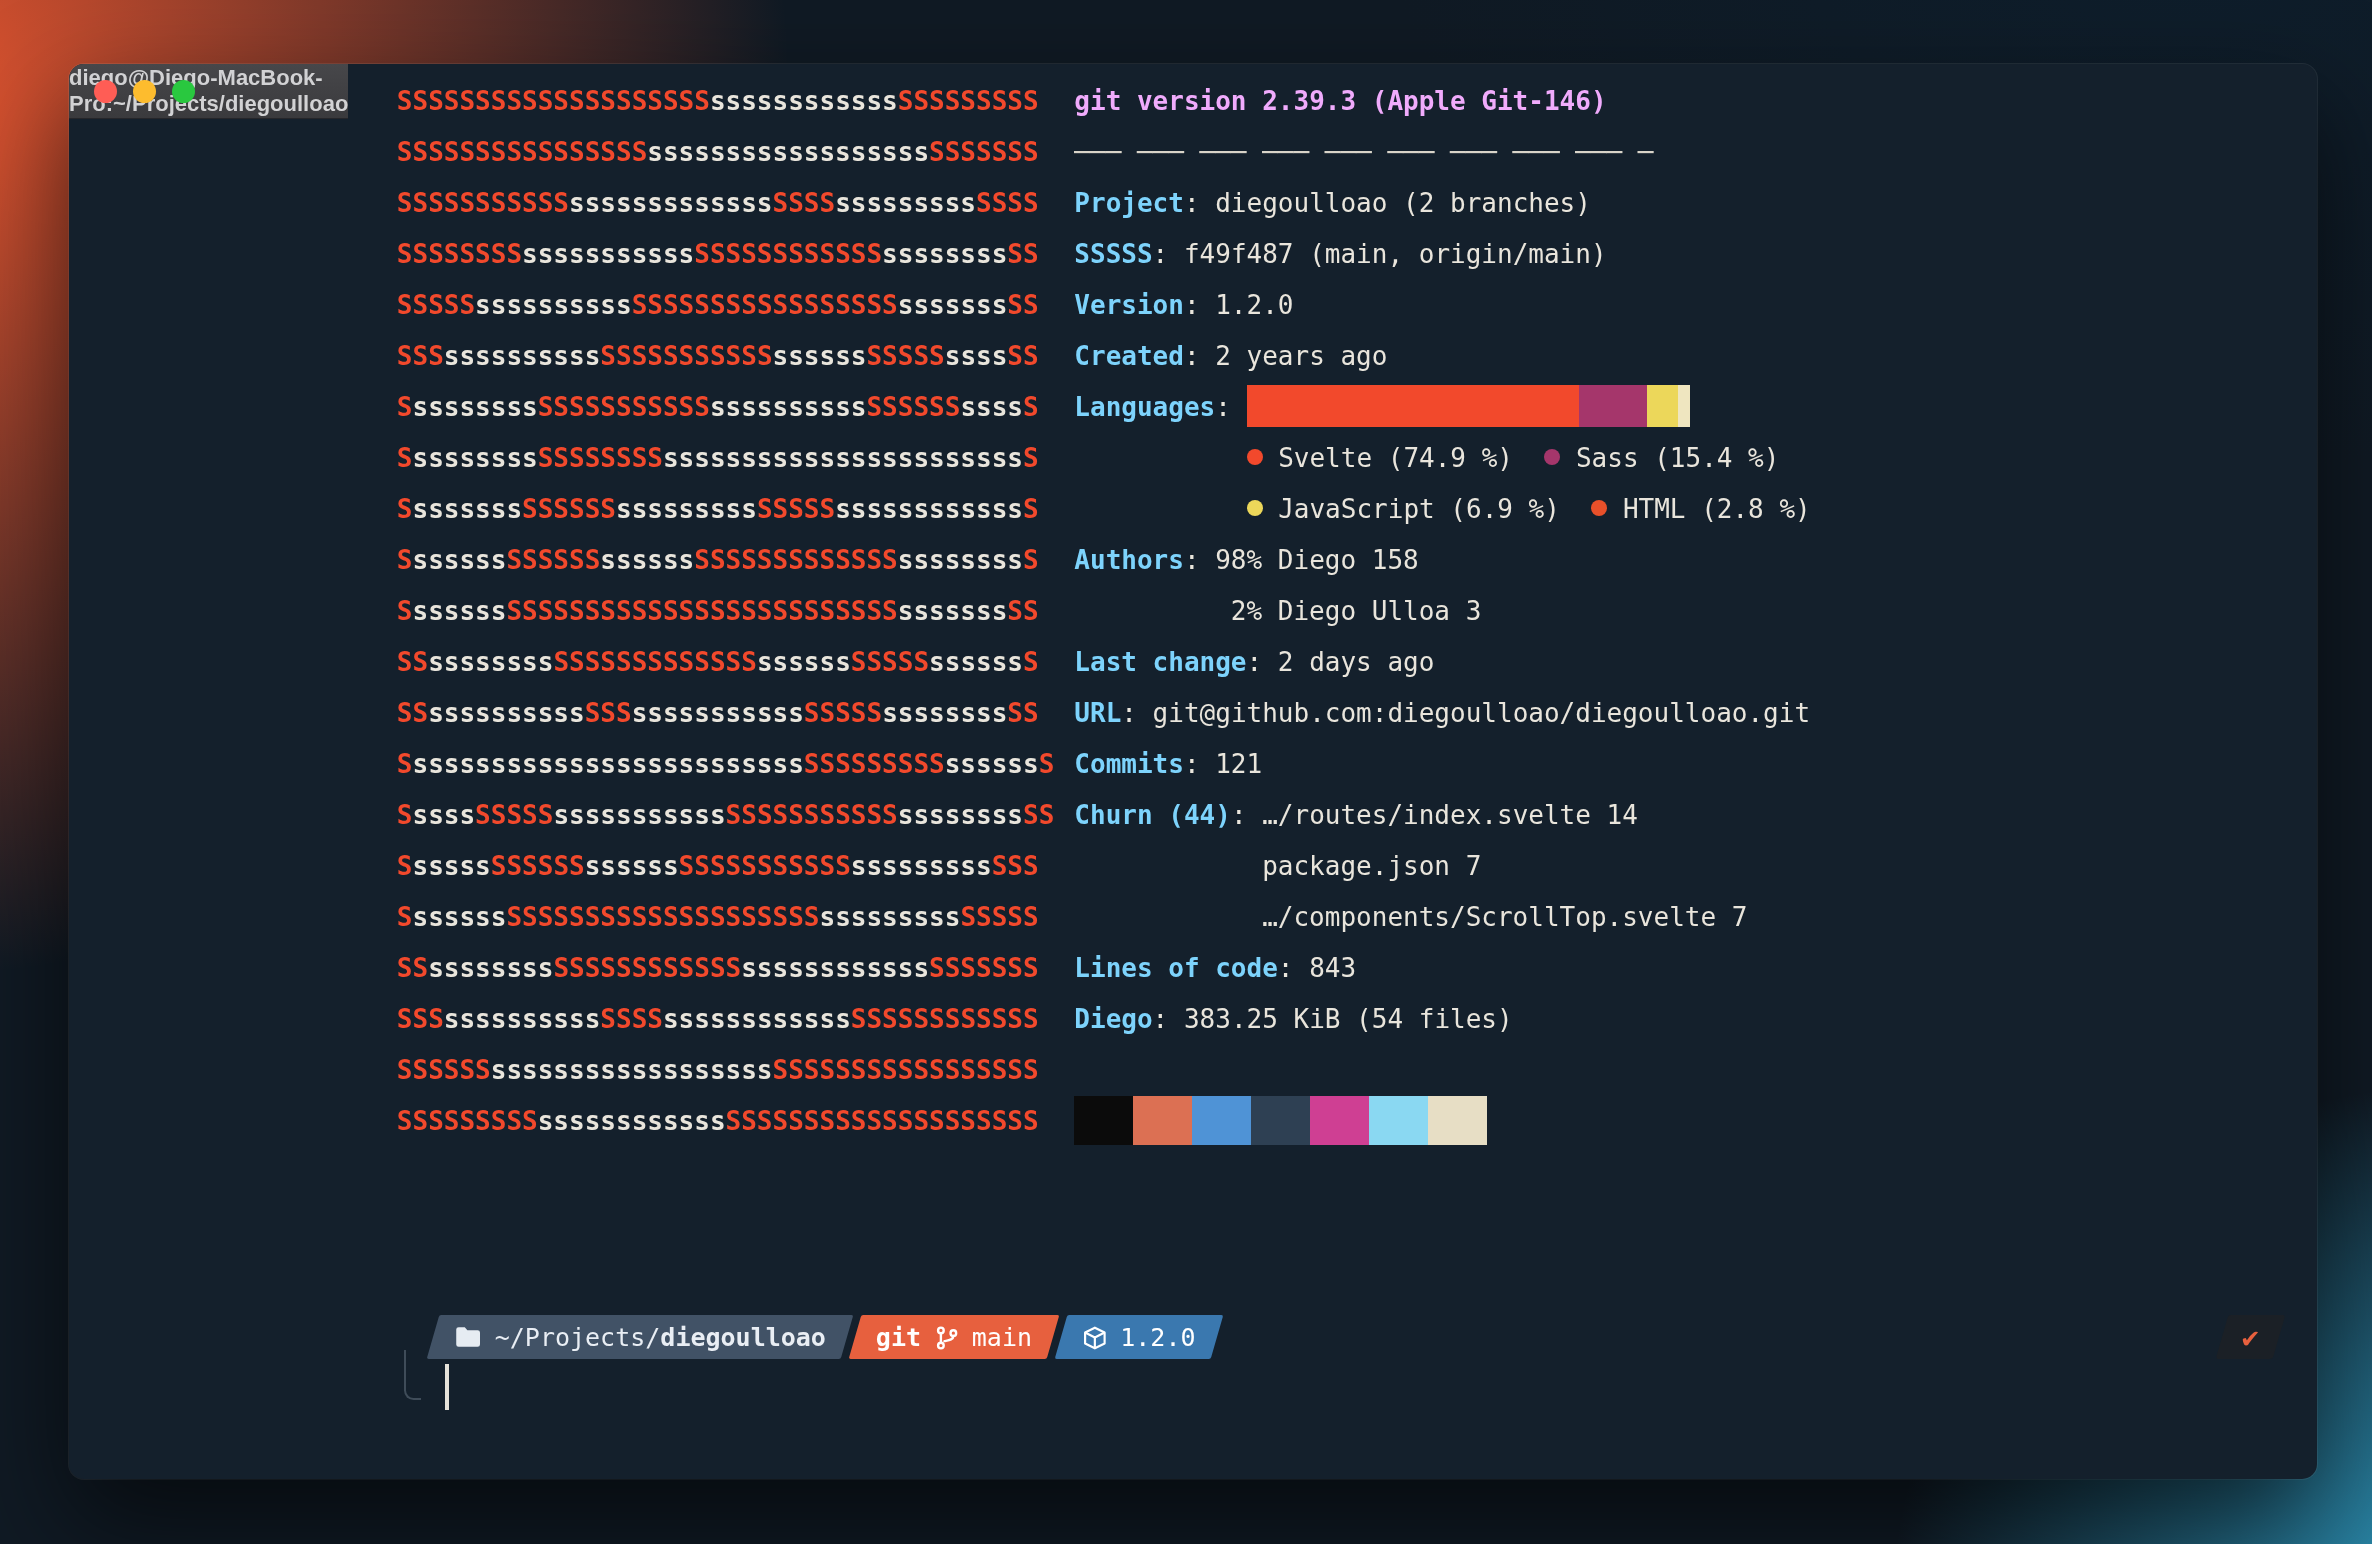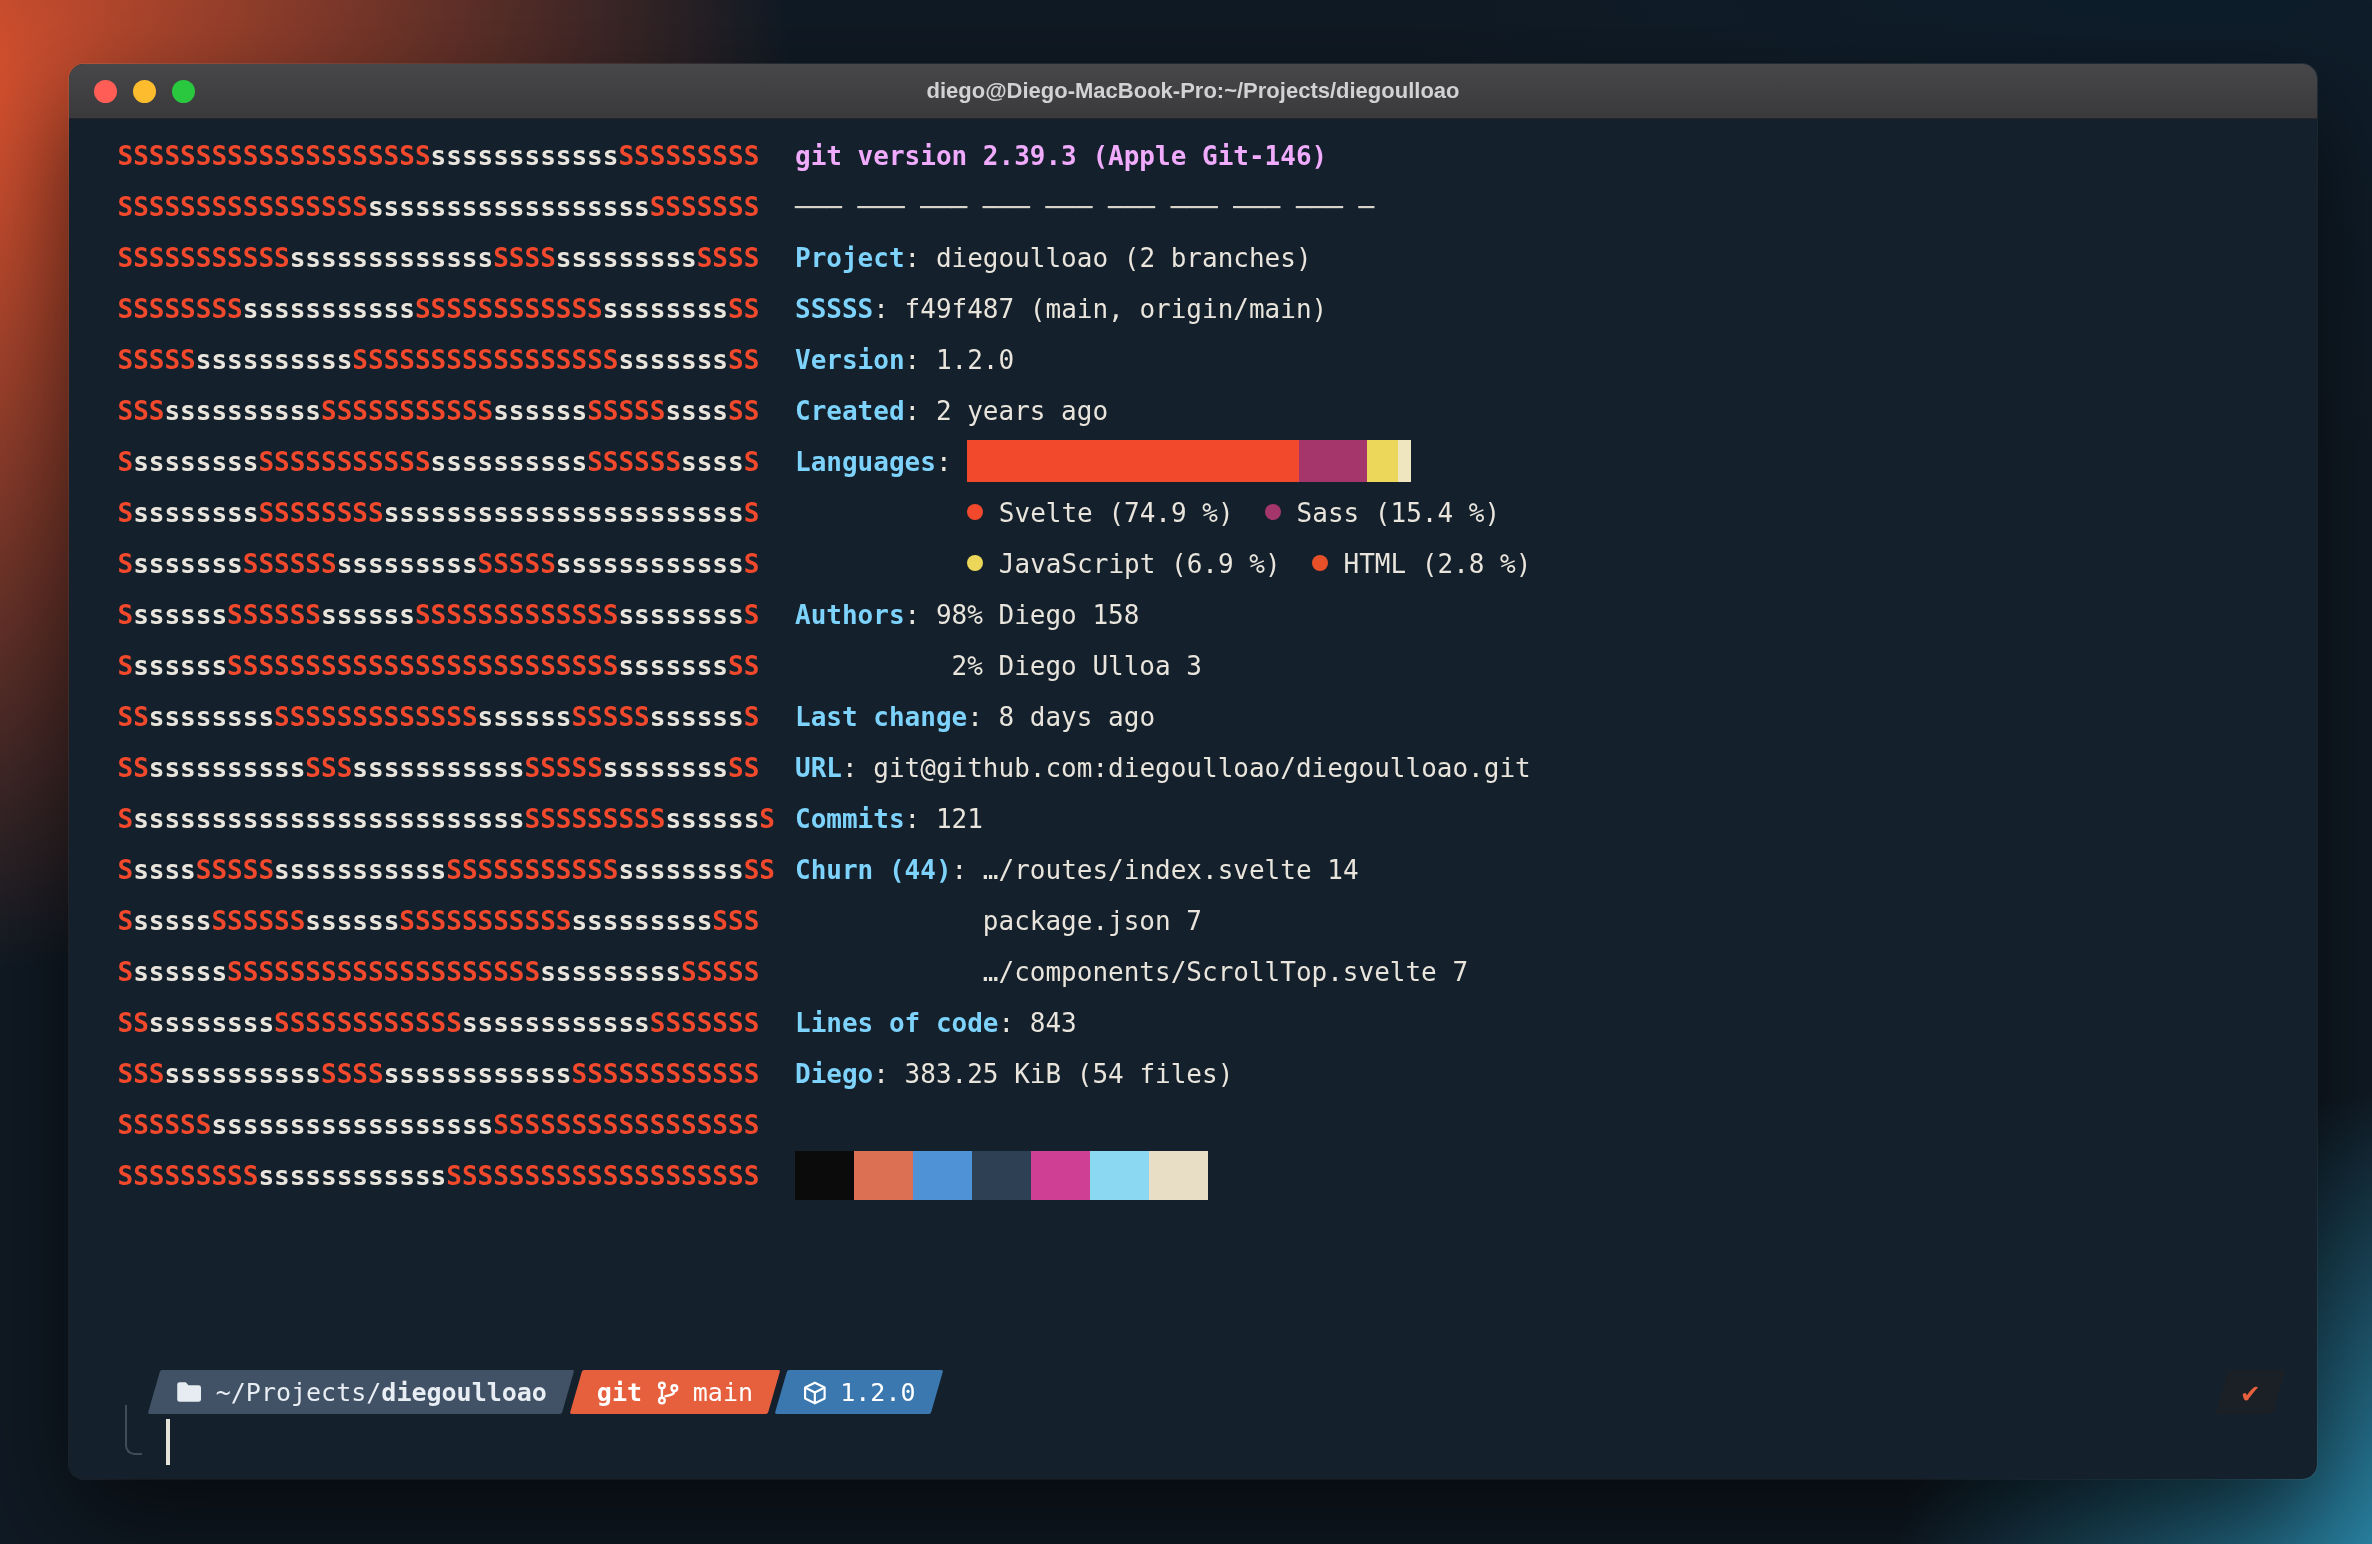--- a/index.html
+++ b/index.html
@@ -12,21 +12,21 @@
     background:
       radial-gradient(1427px 1427px at -4% 6%, rgba(240,88,48,.96), rgba(240,88,48,0) 62%),
       radial-gradient(1046px 951px at 104% 104%, rgba(52,178,220,.85), rgba(52,178,220,0) 55%),
       radial-gradient(1141px 856px at 92% -8%, rgba(14,30,44,1), rgba(14,30,44,0) 70%),
       #101a24;
   }
   .window{
     position:absolute;left:69px;top:64px;width:2248px;height:1415px;
     border-radius:15px;background:#14202c;overflow:hidden;
     box-shadow:0 43px 105px rgba(0,0,0,.6), 0 0 0 1px rgba(255,255,255,.09);
-    display:flex;flex-direction:column;
+    display:flex;flex-direction:row;
   }
   .titlebar{
     height:54px;flex:0 0 54px;position:relative;
     background:linear-gradient(#47474a,#3a3a3d);
     border-bottom:1px solid #26262a;
     display:flex;align-items:center;justify-content:center;
   }
   .title-text{
     font-family:"Liberation Sans",sans-serif;font-size:22px;font-weight:700;color:#d2d2d4;
   }
@@ -109,21 +109,21 @@
         <div>
             <div class="info-line"><span class="info-label">Project</span><span class="info-colon">: </span><span class="info-value">diegoulloao (2 branches)</span></div>
             <div class="info-line"><span class="info-label">SSSSS</span><span class="info-colon">: </span><span class="info-value">f49f487 (main, origin/main)</span></div>
             <div class="info-line"><span class="info-label">Version</span><span class="info-colon">: </span><span class="info-value">1.2.0</span></div>
             <div class="info-line"><span class="info-label">Created</span><span class="info-colon">: </span><span class="info-value">2 years ago</span></div>
             <div class="info-line"><span class="info-label">Languages</span><span class="info-colon">: </span><span class="lang-bar"><span class="lang-seg" style="width: 332px; background: rgb(242, 73, 44);"></span><span class="lang-seg" style="width: 68px; background: rgb(165, 54, 107);"></span><span class="lang-seg" style="width: 31px; background: rgb(236, 215, 90);"></span><span class="lang-seg" style="width: 12.4px; background: rgb(239, 230, 192);"></span></span></div>
             <div class="info-line" style="padding-left: 11ch;"><span class="dot" style="background: rgb(242, 73, 44);"></span> Svelte (74.9 %)  <span class="dot" style="background: rgb(165, 54, 107);"></span> Sass (15.4 %)</div>
             <div class="info-line" style="padding-left: 11ch;"><span class="dot" style="background: rgb(236, 215, 90);"></span> JavaScript (6.9 %)  <span class="dot" style="background: rgb(232, 80, 42);"></span> HTML (2.8 %)</div>
             <div class="info-line"><span class="info-label">Authors</span><span class="info-colon">: </span><span class="info-value">98% Diego 158</span></div>
             <div class="info-line" style="padding-left: 9ch;"><span class="info-value"> 2% Diego Ulloa 3</span></div>
-            <div class="info-line"><span class="info-label">Last change</span><span class="info-colon">: </span><span class="info-value">8 days ago</span></div>
+            <div class="info-line"><span class="info-label">Last change</span><span class="info-colon">: </span><span class="info-value">2 days ago</span></div>
             <div class="info-line"><span class="info-label">URL</span><span class="info-colon">: </span><span class="info-value">git@github.com:diegoulloao/diegoulloao.git</span></div>
             <div class="info-line"><span class="info-label">Commits</span><span class="info-colon">: </span><span class="info-value">121</span></div>
             <div class="info-line"><span class="info-label">Churn (44)</span><span class="info-colon">: </span><span class="info-value">…/routes/index.svelte 14</span></div>
             <div class="info-line" style="padding-left: 12ch;"><span class="info-value">package.json 7</span></div>
             <div class="info-line" style="padding-left: 12ch;"><span class="info-value">…/components/ScrollTop.svelte 7</span></div>
             <div class="info-line"><span class="info-label">Lines of code</span><span class="info-colon">: </span><span class="info-value">843</span></div>
             <div class="info-line"><span class="info-label">Diego</span><span class="info-colon">: </span><span class="info-value">383.25 KiB (54 files)</span></div>
           </div>
         <div class="palette">
             <div class="swatch" style="background: rgb(11, 11, 11);"></div>

